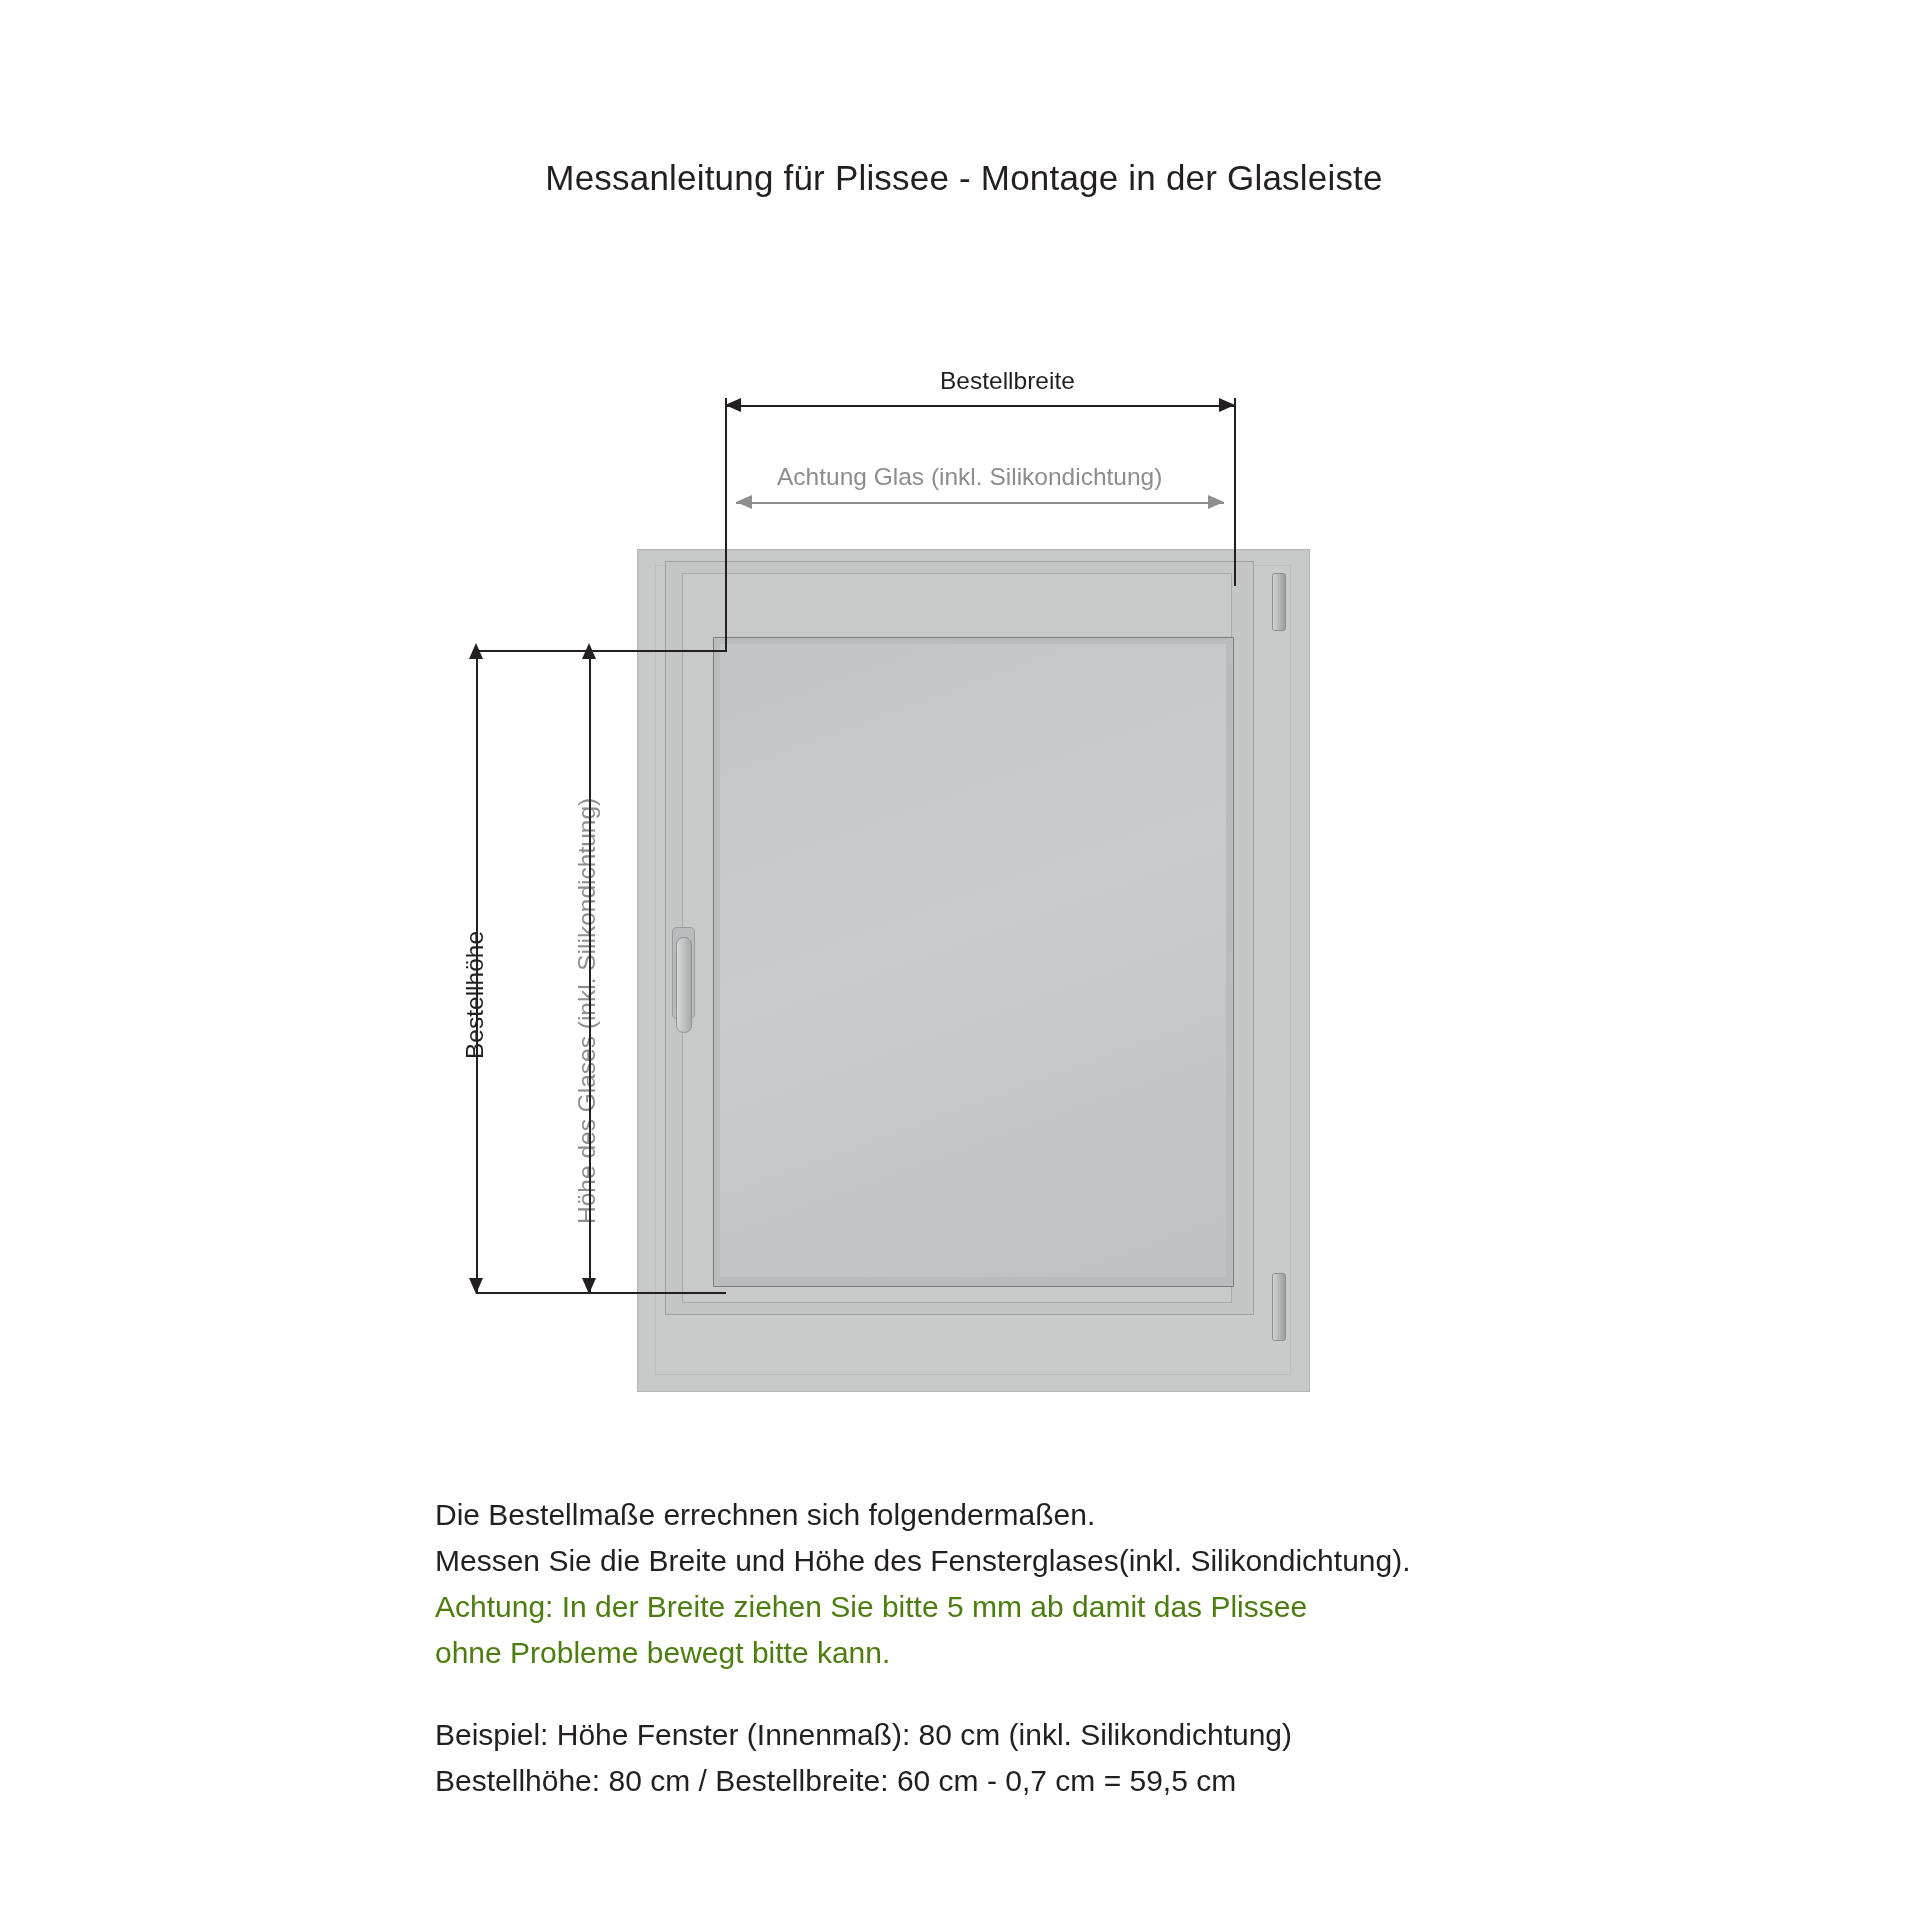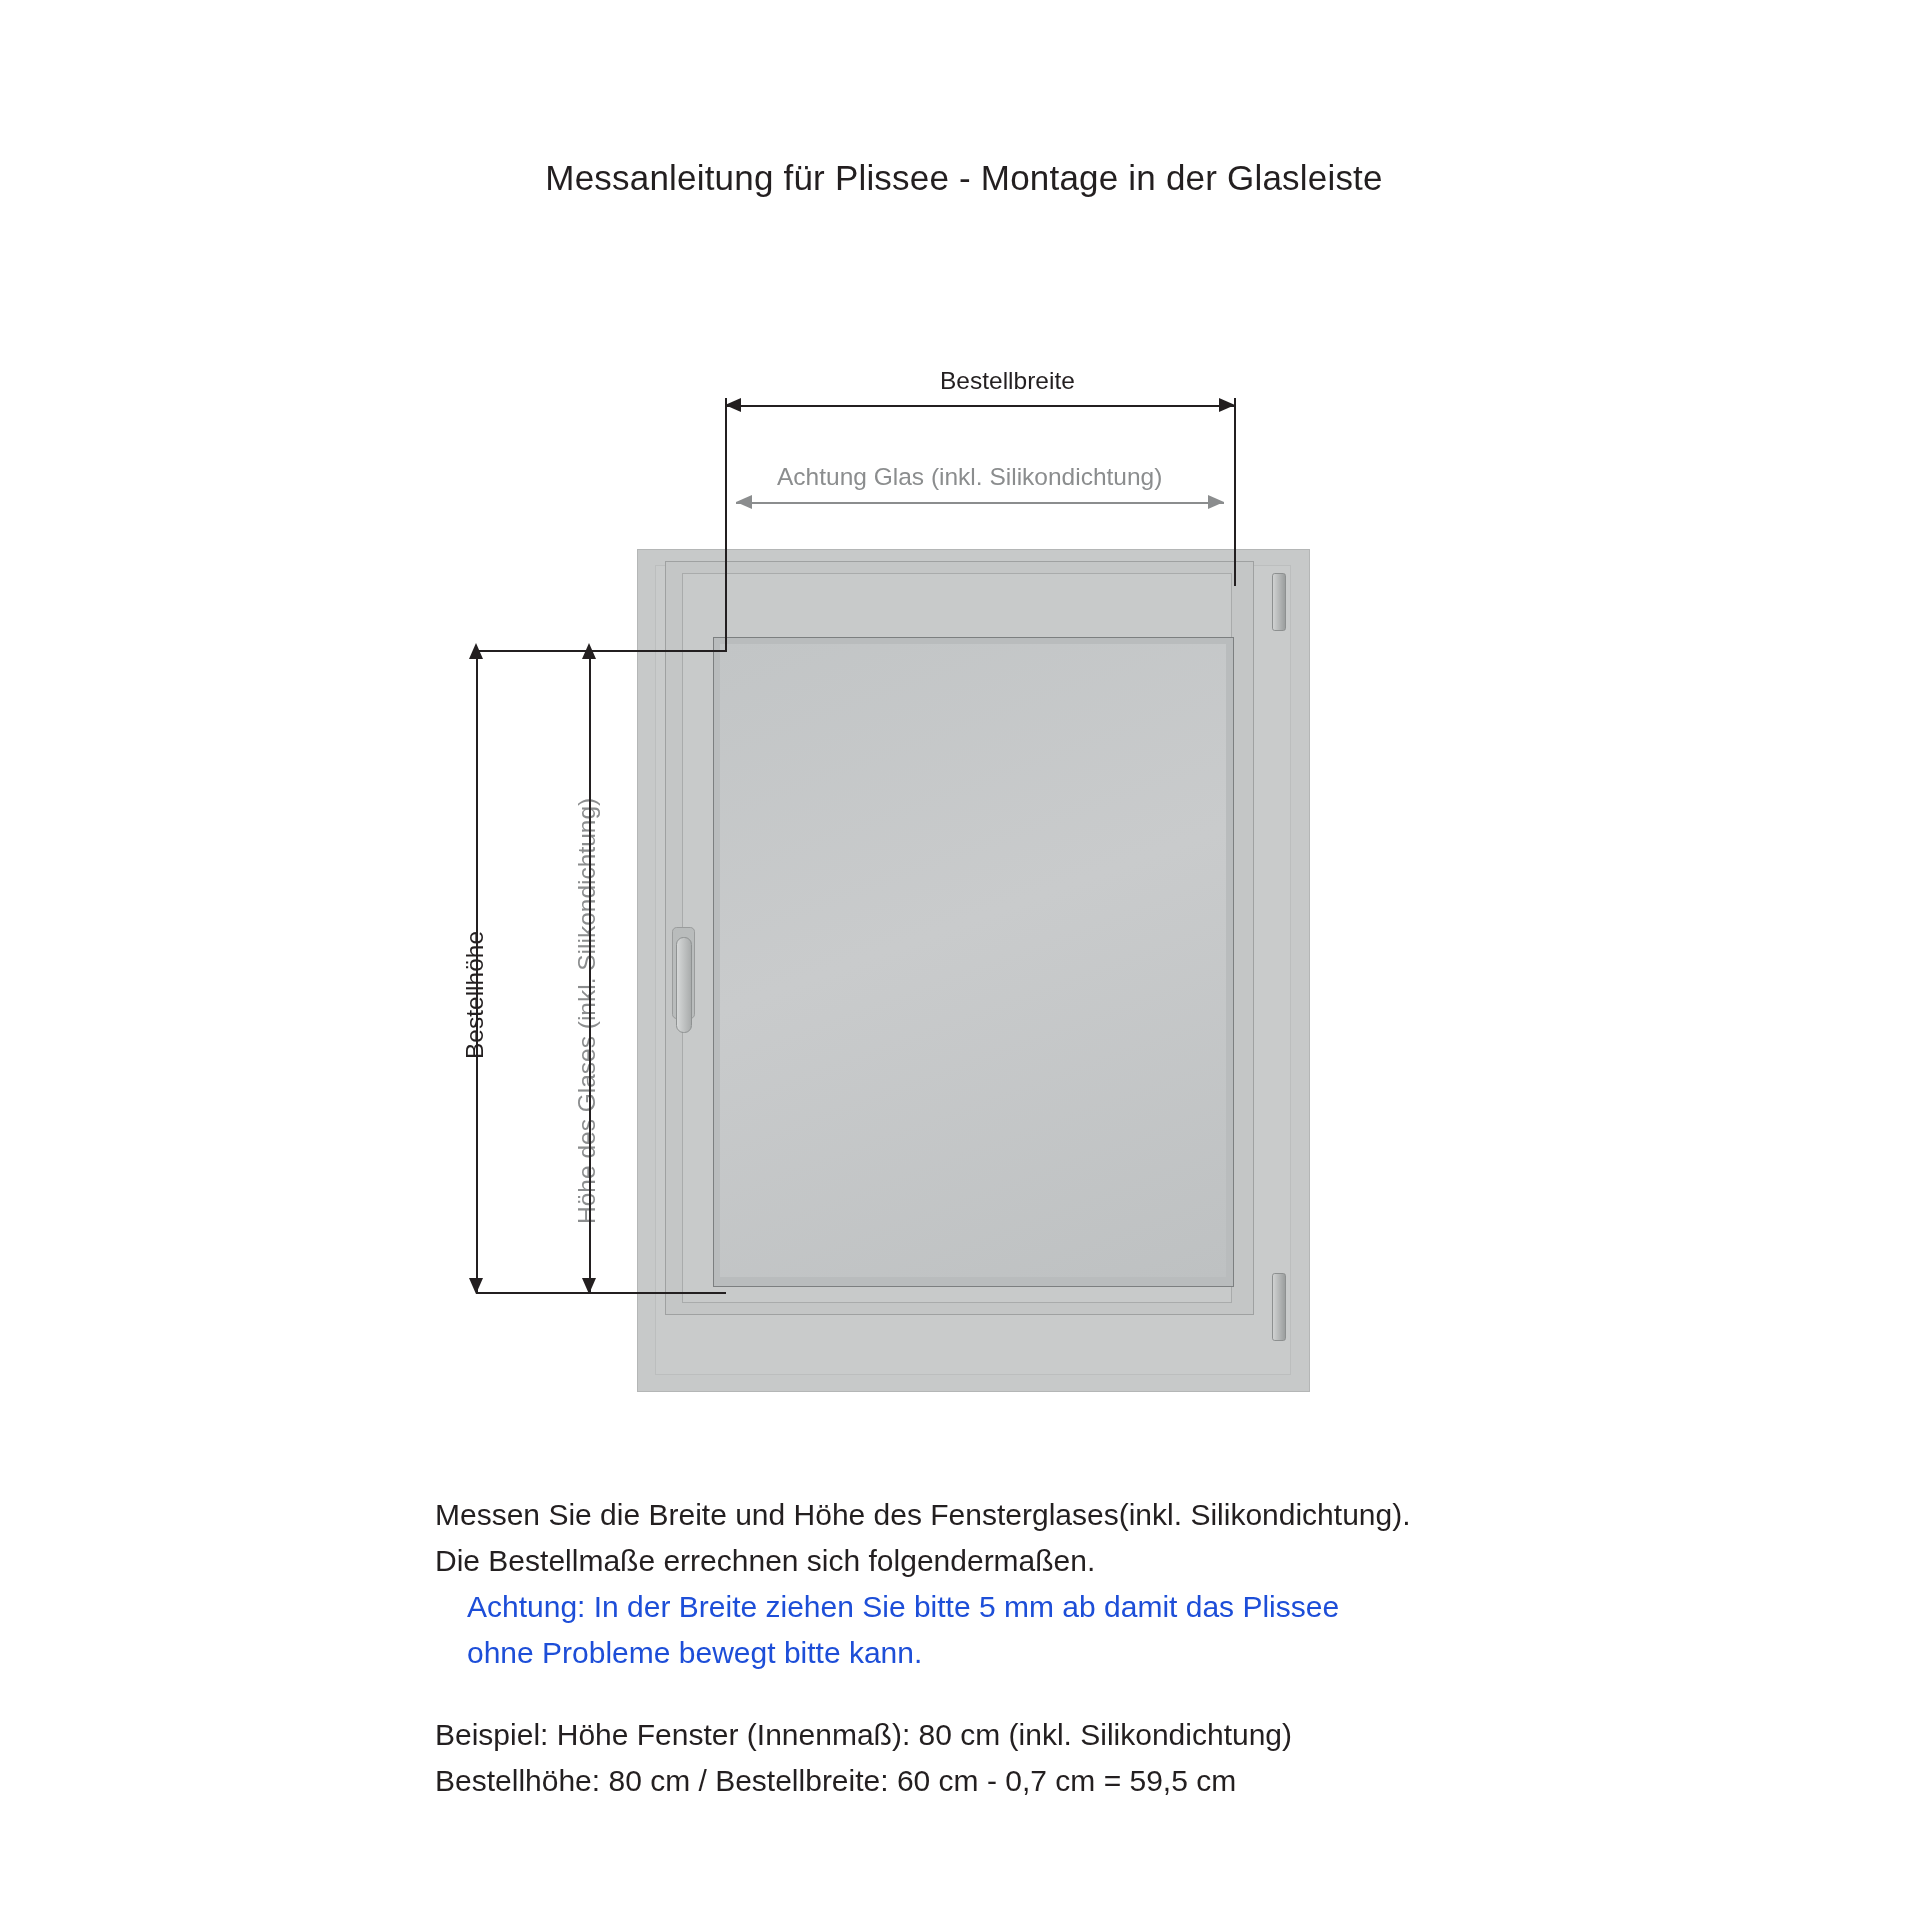--- a/index.html
+++ b/index.html
@@ -186,21 +186,21 @@
   
   #caption {
     position: absolute;
     left: 435px;
     top: 1492px;
     width: 1224px;
     font-size: 30px;
     line-height: 46px;
     color: #231f20;
   }
-  #caption .red { color: #1d4ed8; margin-left: 32px; }
+  #caption .red { color: #4d7c0f; }
   #caption .spacer { display: block; height: 36px; }
   #caption .indent { display: inline-block; width: 132px; }
 </style>
 </head>
 <body>
 
 <div id="title">Messanleitung für Plissee - Montage in der Glasleiste</div>
 
 <div id="diagram">
 
@@ -239,21 +239,21 @@
   <div class="dimlabel vert gray" style="left:573px; top:1224px;">Höhe des Glases (inkl. Silikondichtung)</div>
   <div class="dimline v" style="left:589px; top:650px; height:642px;"></div>
   <div class="arrow up" style="left:582px; top:643px;"></div>
   <div class="arrow down" style="left:582px; top:1278px;"></div>
   <div class="dimline h" style="left:589px; top:650px; width:137px;"></div>
   <div class="dimline h" style="left:589px; top:1292px; width:137px;"></div>
 
 </div>
 
 <div id="caption">
+  <div>Die Bestellmaße errechnen sich folgendermaßen.</div>
   <div>Messen Sie die Breite und Höhe des Fensterglases(inkl. Silikondichtung).</div>
-  <div>Die Bestellmaße errechnen sich folgendermaßen.</div>
   <div class="red">Achtung: In der Breite ziehen Sie bitte 5 mm ab damit das Plissee</div>
   <div class="red">ohne Probleme bewegt bitte kann.</div>
   <span class="spacer"></span>
   <div>Beispiel: Höhe Fenster (Innenmaß): 80 cm (inkl. Silikondichtung)</div>
   <div>Bestellhöhe: 80 cm / Bestellbreite: 60 cm  - 0,7 cm = 59,5 cm</div>
 </div>
 
 
 </body></html>

